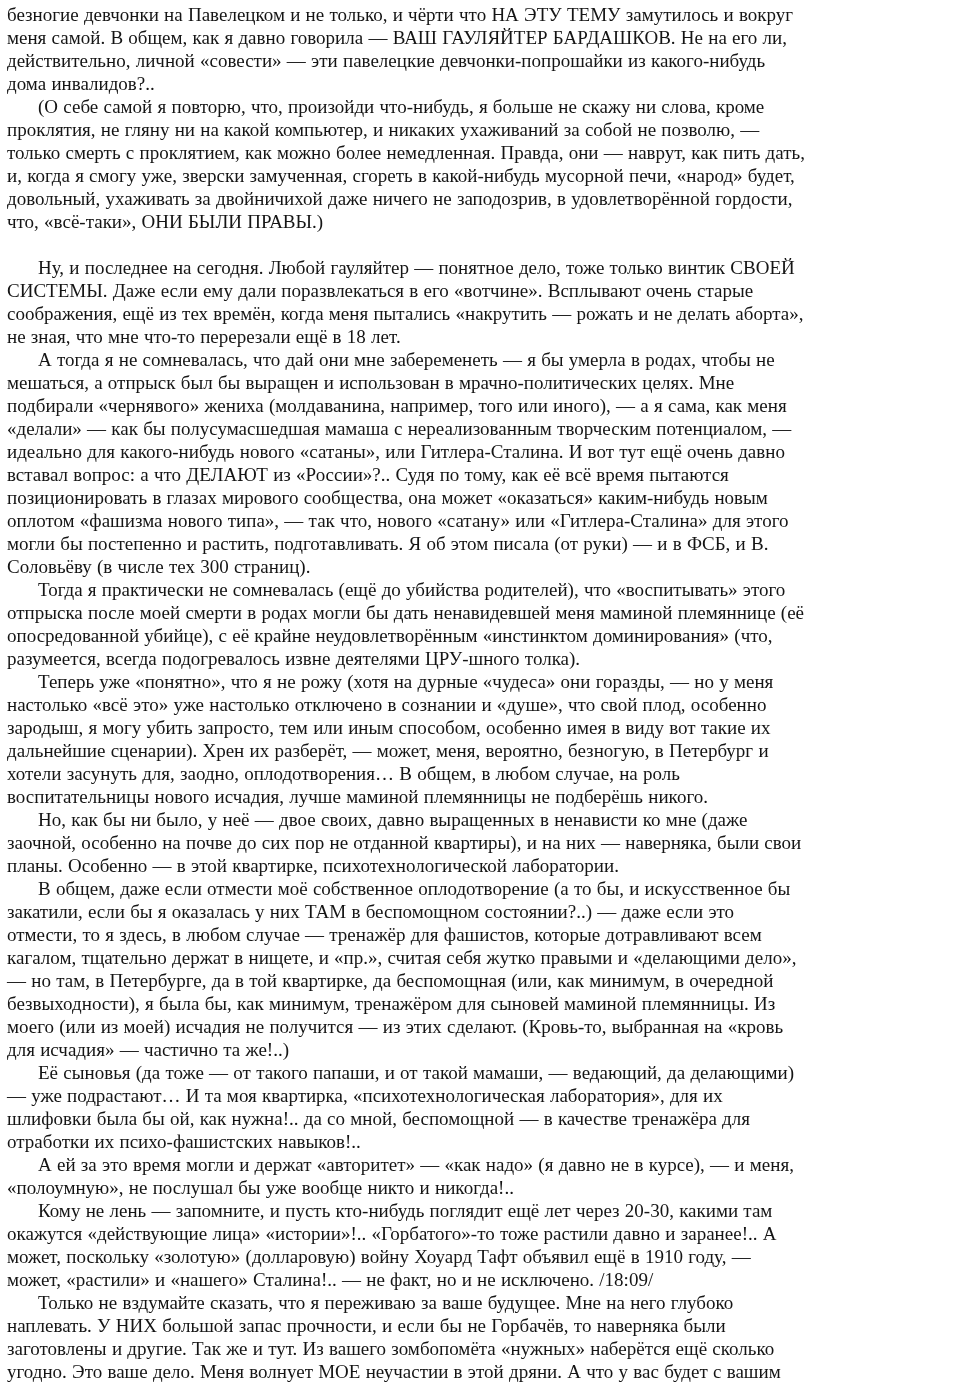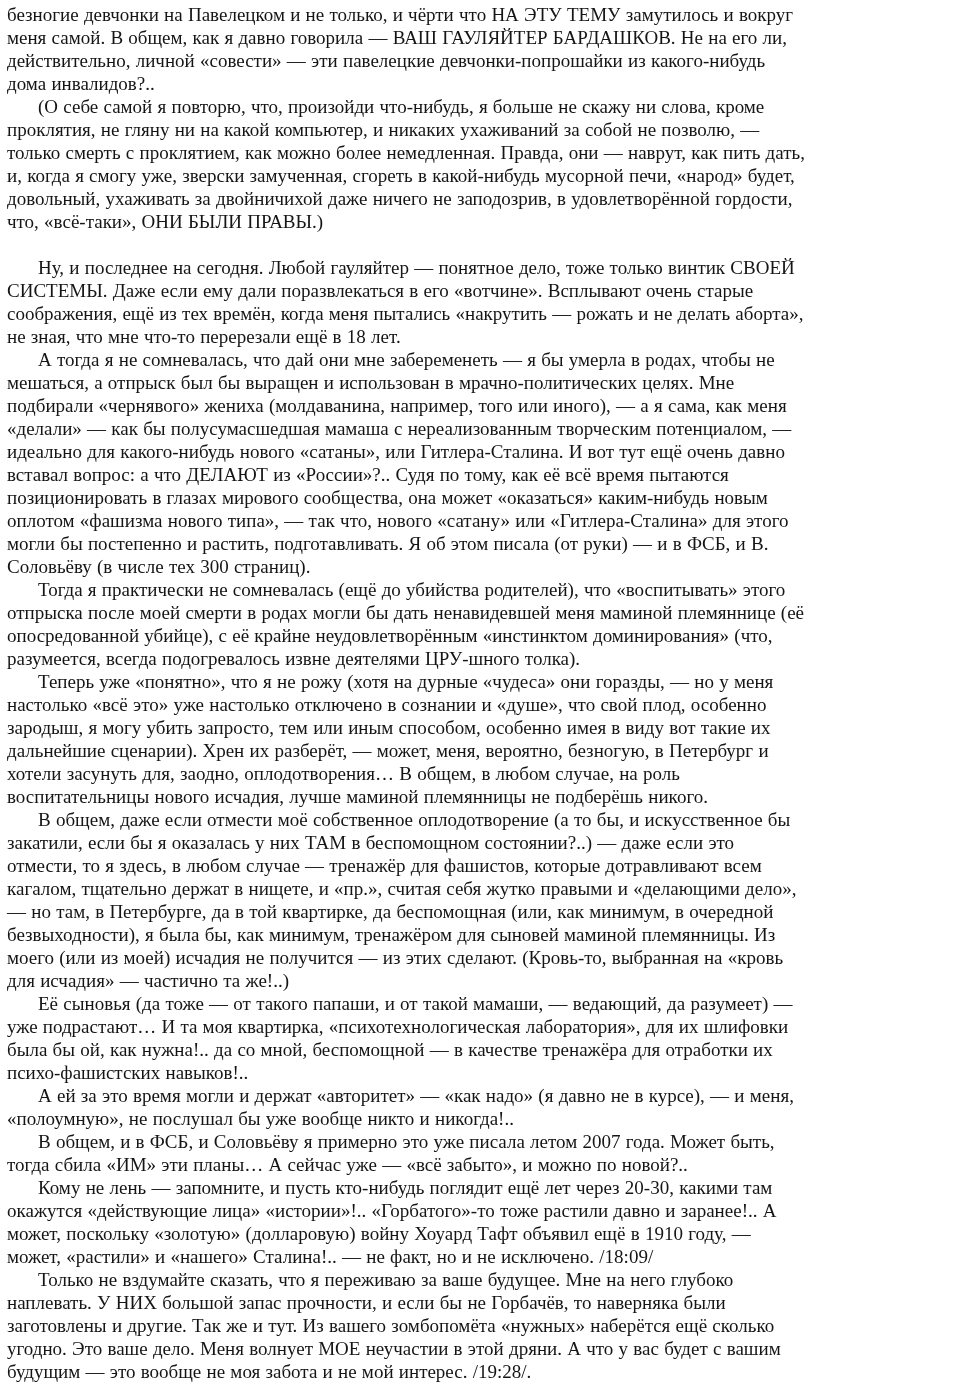--- a/index.html
+++ b/index.html
@@ -38,19 +38,19 @@
 <body>
 
 <div class="page">
   <p class="para">безногие девчонки на Павелецком и не только, и чёрти что НА ЭТУ ТЕМУ замутилось и вокруг меня самой. В общем, как я давно говорила — ВАШ ГАУЛЯЙТЕР БАРДАШКОВ. Не на его ли, действительно, личной «совести» — эти павелецкие девчонки-попрошайки из какого-нибудь дома инвалидов?..</p>
   <p class="para indent">(О себе самой я повторю, что, произойди что-нибудь, я больше не скажу ни слова, кроме проклятия, не гляну ни на какой компьютер, и никаких ухаживаний за собой не позволю, — только смерть с проклятием, как можно более немедленная. Правда, они — наврут, как пить дать, и, когда я смогу уже, зверски замученная, сгореть в какой-нибудь мусорной печи, «народ» будет, довольный, ухаживать за двойничихой даже ничего не заподозрив, в удовлетворённой гордости, что, «всё-таки», ОНИ БЫЛИ ПРАВЫ.)</p>
   <div class="spacer"></div>
   <p class="para indent">Ну, и последнее на сегодня. Любой гауляйтер — понятное дело, тоже только винтик СВОЕЙ СИСТЕМЫ. Даже если ему дали поразвлекаться в его «вотчине». Всплывают очень старые соображения, ещё из тех времён, когда меня пытались «накрутить — рожать и не делать аборта», не зная, что мне что-то перерезали ещё в 18 лет.</p>
   <p class="para indent">А тогда я не сомневалась, что дай они мне забеременеть — я бы умерла в родах, чтобы не мешаться, а отпрыск был бы выращен и использован в мрачно-политических целях. Мне подбирали «чернявого» жениха (молдаванина, например, того или иного), — а я сама, как меня «делали» — как бы полусумасшедшая мамаша с нереализованным творческим потенциалом, — идеально для какого-нибудь нового «сатаны», или Гитлера-Сталина. И вот тут ещё очень давно вставал вопрос: а что ДЕЛАЮТ из «России»?.. Судя по тому, как её всё время пытаются позиционировать в глазах мирового сообщества, она может «оказаться» каким-нибудь новым оплотом «фашизма нового типа», — так что, нового «сатану» или «Гитлера-Сталина» для этого могли бы постепенно и растить, подготавливать. Я об этом писала (от руки) — и в ФСБ, и В. Соловьёву (в числе тех 300 страниц).</p>
   <p class="para indent">Тогда я практически не сомневалась (ещё до убийства родителей), что «воспитывать» этого отпрыска после моей смерти в родах могли бы дать ненавидевшей меня маминой племяннице (её опосредованной убийце), с её крайне неудовлетворённым «инстинктом доминирования» (что, разумеется, всегда подогревалось извне деятелями ЦРУ-шного толка).</p>
   <p class="para indent">Теперь уже «понятно», что я не рожу (хотя на дурные «чудеса» они горазды, — но у меня настолько «всё это» уже настолько отключено в сознании и «душе», что свой плод, особенно зародыш, я могу убить запросто, тем или иным способом, особенно имея в виду вот такие их дальнейшие сценарии). Хрен их разберёт, — может, меня, вероятно, безногую, в Петербург и хотели засунуть для, заодно, оплодотворения… В общем, в любом случае, на роль воспитательницы нового исчадия, лучше маминой племянницы не подберёшь никого.</p>
+  <p class="para indent">Но, как бы ни было, у неё — двое своих, давно выращенных в ненависти ко мне (даже заочной, особенно на почве до сих пор не отданной квартиры), и на них — наверняка, были свои планы. Особенно — в этой квартирке, психотехнологической лаборатории.</p>
   <p class="para indent">В общем, даже если отмести моё собственное оплодотворение (а то бы, и искусственное бы закатили, если бы я оказалась у них ТАМ в беспомощном состоянии?..) — даже если это отмести, то я здесь, в любом случае — тренажёр для фашистов, которые дотравливают всем кагалом, тщательно держат в нищете, и «пр.», считая себя жутко правыми и «делающими  дело», — но там, в Петербурге, да в той квартирке, да беспомощная (или, как минимум, в очередной безвыходности), я была бы, как минимум, тренажёром для сыновей маминой племянницы. Из моего (или из моей) исчадия не получится — из этих сделают. (Кровь-то, выбранная на «кровь для исчадия» — частично та же!..)</p>
-  <p class="para indent">Её сыновья (да тоже — от такого папаши, и от такой мамаши, — ведающий, да разумеет) — уже подрастают… И та моя квартирка, «психотехнологическая лаборатория», для их шлифовки была бы ой, как нужна!.. да со мной, беспомощной — в качестве тренажёра для отработки их психо-фашистских навыков!..</p>
+  <p class="para indent">Её сыновья (да тоже — от такого папаши, и от такой мамаши, — ведающий, да делающими) — уже подрастают… И та моя квартирка, «психотехнологическая лаборатория», для их шлифовки была бы ой, как нужна!.. да со мной, беспомощной — в качестве тренажёра для отработки их психо-фашистских навыков!..</p>
   <p class="para indent">А ей за это время могли и держат «авторитет» — «как надо» (я давно не в курсе), — и меня, «полоумную», не послушал бы уже вообще никто и никогда!..</p>
-  <p class="para indent">В общем, и в ФСБ, и Соловьёву я примерно это уже писала летом 2007 года. Может быть, тогда сбила «ИМ» эти планы… А сейчас уже — «всё забыто», и можно по новой?..</p>
   <p class="para indent">Кому не лень — запомните, и пусть кто-нибудь поглядит ещё лет через 20-30, какими там окажутся «действующие лица» «истории»!.. «Горбатого»-то тоже растили давно и заранее!.. А может, поскольку «золотую» (долларовую) войну Хоуард Тафт объявил ещё в 1910 году, — может, «растили» и «нашего» Сталина!.. — не факт, но и не исключено. /18:09/</p>
   <p class="para indent">Только не вздумайте сказать, что я переживаю за ваше будущее. Мне на него глубоко наплевать. У НИХ большой запас прочности, и если бы не Горбачёв, то наверняка были заготовлены и другие. Так же и тут. Из вашего зомбопомёта «нужных» наберётся ещё сколько угодно. Это ваше дело. Меня волнует МОЕ неучастии в этой дряни. А что у вас будет с вашим будущим — это вообще не моя забота и не мой интерес. /19:28/.</p>
 </div>
 
 </body></html>

